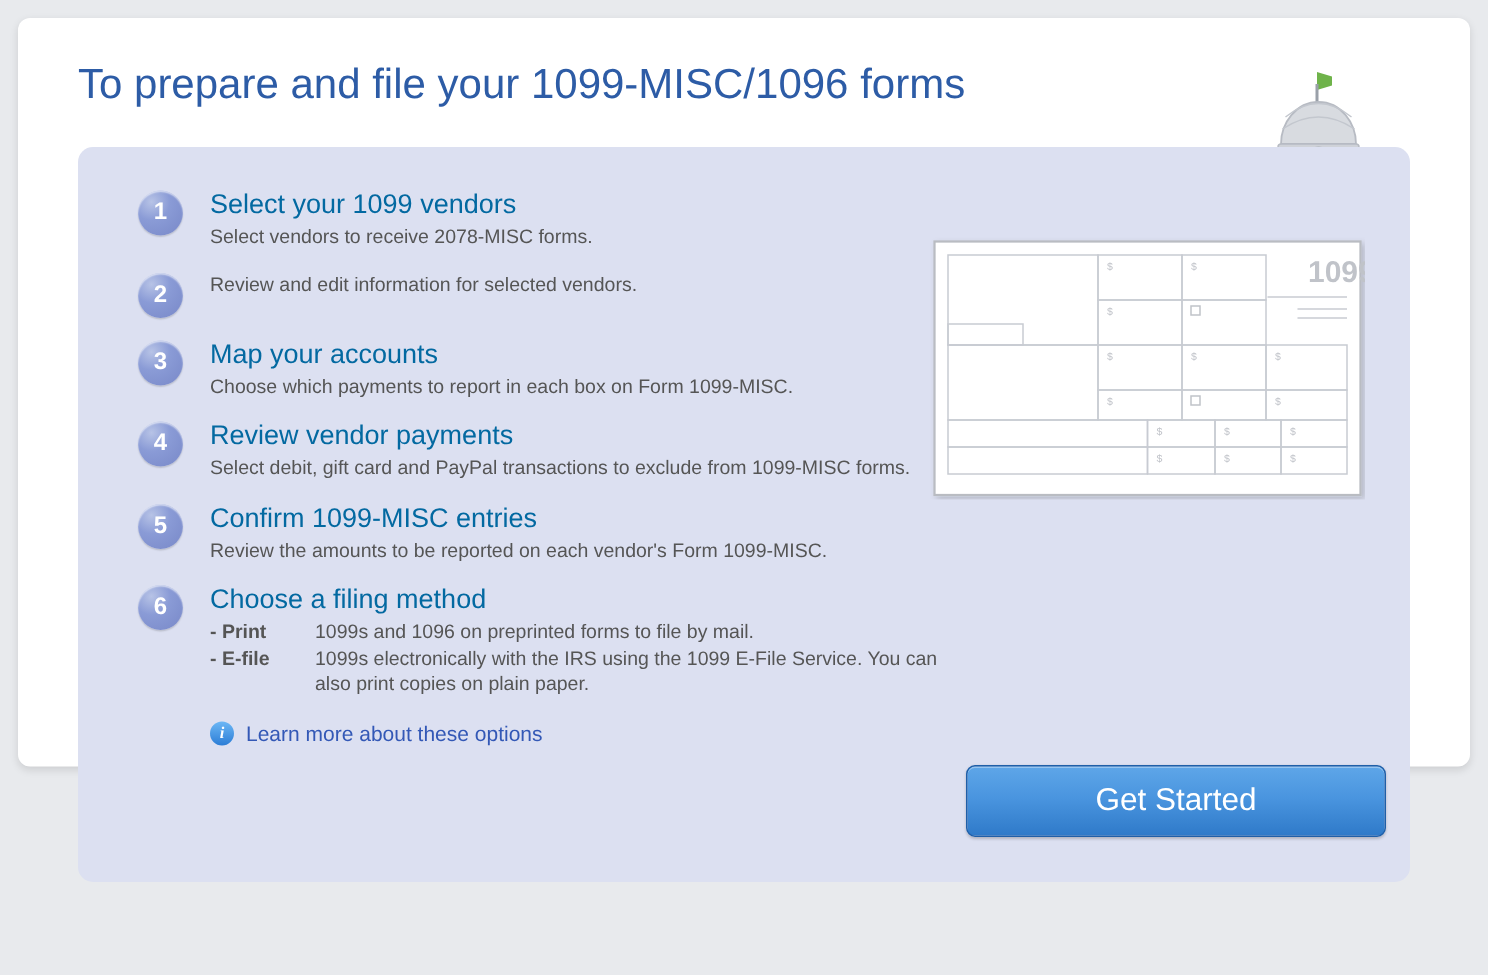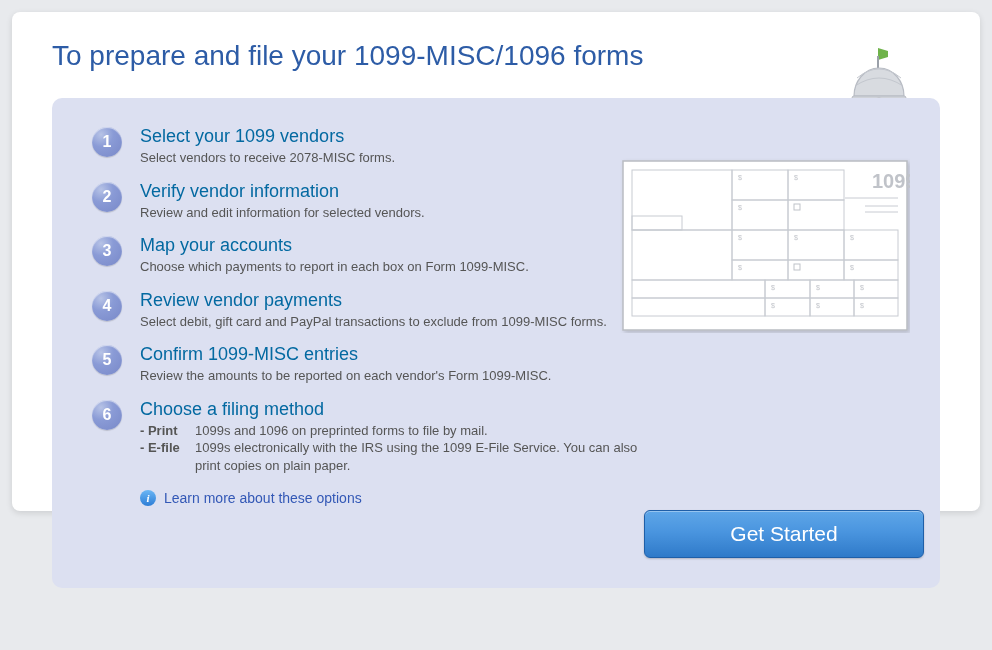--- a/index.html
+++ b/index.html
@@ -62,21 +62,21 @@
       color: #0369a1;
       font-size: 18px;
       font-weight: 400;
       margin-bottom: 2px;
     }
     .step-desc {
       color: #555;
       font-size: 13px;
       line-height: 1.35;
     }
-    .opt-line { display: flex; gap: 1px; }
+    .opt-line { display: flex; gap: 16px; }
     .opt-label { width: 54px; }
     .opt-text { flex: 1; }
     .learn {
       display: flex;
       align-items: center;
       gap: 8px;
       margin-left: 48px;
       margin-top: 16px;
     }
     .info-icon {
@@ -228,21 +228,20 @@
       <div class="step">
         <div class="badge">1</div>
         <div class="step-body">
           <div class="step-title">Select your 1099 vendors</div>
           <div class="step-desc">Select vendors to receive 2078-MISC forms.</div>
         </div>
       </div>
       <div class="step">
         <div class="badge">2</div>
         <div class="step-body">
-          <div class="step-title">Verify vendor information</div>
           <div class="step-desc">Review and edit information for selected vendors.</div>
         </div>
       </div>
       <div class="step">
         <div class="badge">3</div>
         <div class="step-body">
           <div class="step-title">Map your accounts</div>
           <div class="step-desc">Choose which payments to report in each box on Form 1099-MISC.</div>
         </div>
       </div>

